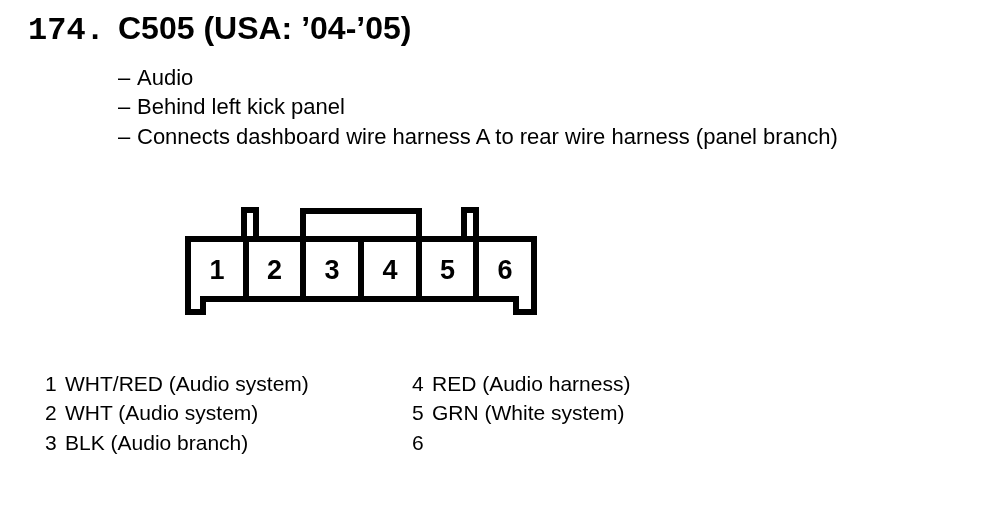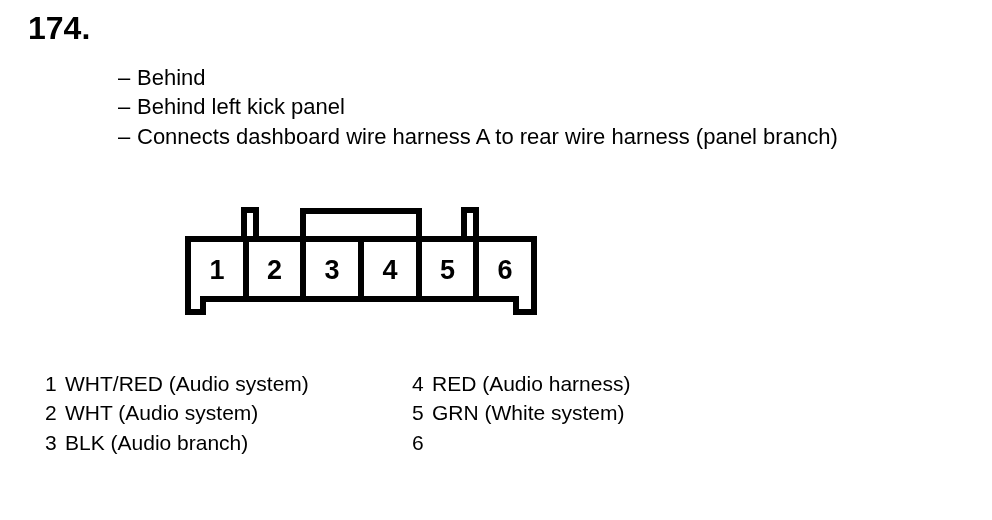--- a/index.html
+++ b/index.html
@@ -13,21 +13,21 @@
     overflow:hidden;
   }
 
   
   .heading {
     position:absolute; left:28px; top:11px;
     display:flex; align-items:baseline;
     font-weight:bold; font-size:32px; line-height:34px;
     white-space:nowrap;
   }
-  .heading-index { display:inline-block; width:90px; }
+  .heading-index { display:inline-block; width:90px;font-family:Liberation Mono, monospace; }
 
   
   .notes {
     position:absolute; left:118px; top:63px;
     font-size:22px; line-height:29.4px; white-space:nowrap;
   }
   .note { display:flex; }
   .note-dash { display:inline-block; width:19px; }
 
   
@@ -46,26 +46,27 @@
   .legend-left  { left:45px; }
   .legend-right { left:412px; }
   .legend-row { display:flex; }
   .legend-pin { display:inline-block; width:20px; }
 </style>
 </head>
 <body>
 
 <div class="heading">
   <span class="heading-index">174.</span>
+  <span>C505 (USA: ’04-’05)</span>
 </div>
 
 <div class="notes">
   <div class="note">
     <span class="note-dash">–</span>
-    <span>Behind</span>
+    <span>Audio</span>
   </div>
   <div class="note">
     <span class="note-dash">–</span>
     <span>Behind left kick panel</span>
   </div>
   <div class="note">
     <span class="note-dash">–</span>
     <span>Connects dashboard wire harness A to rear wire harness (panel branch)</span>
   </div>
 </div>

